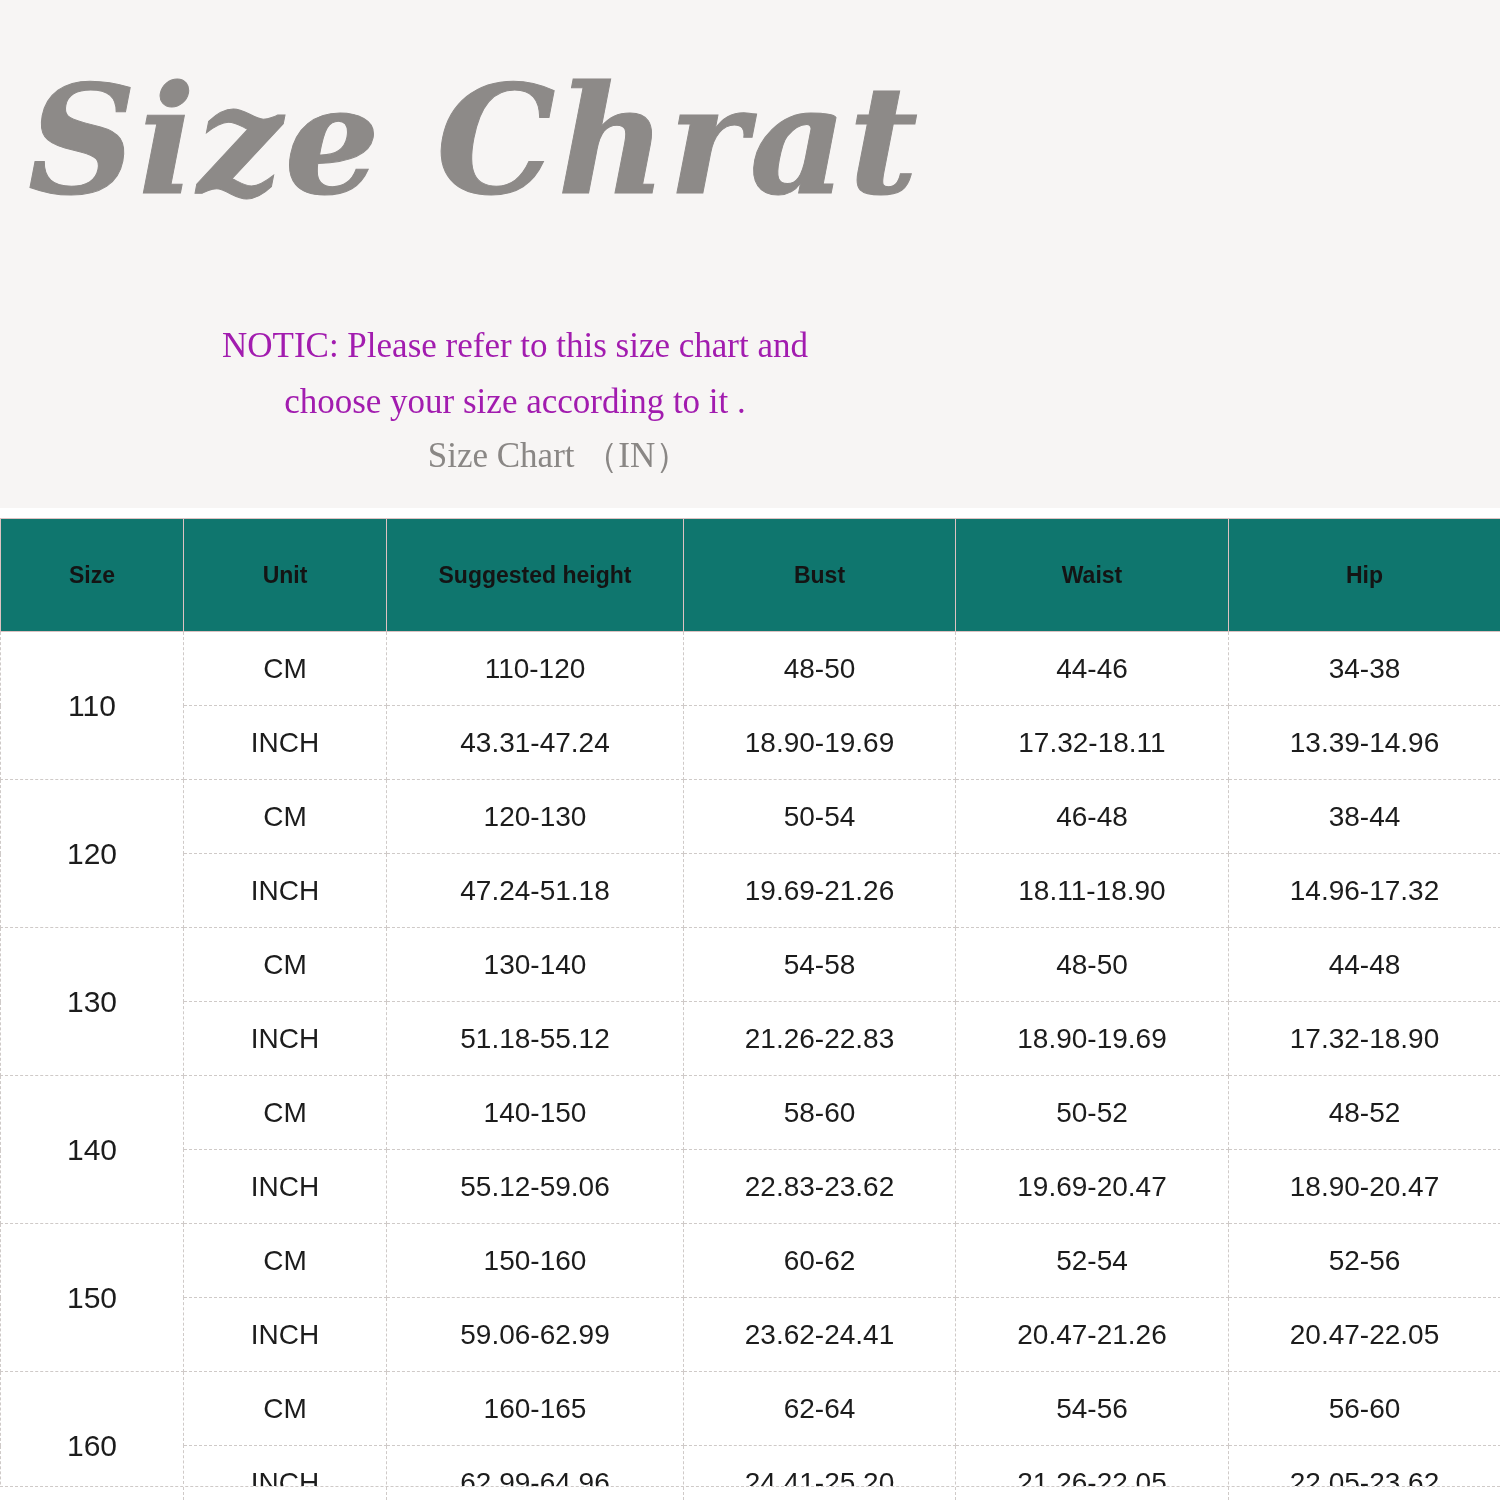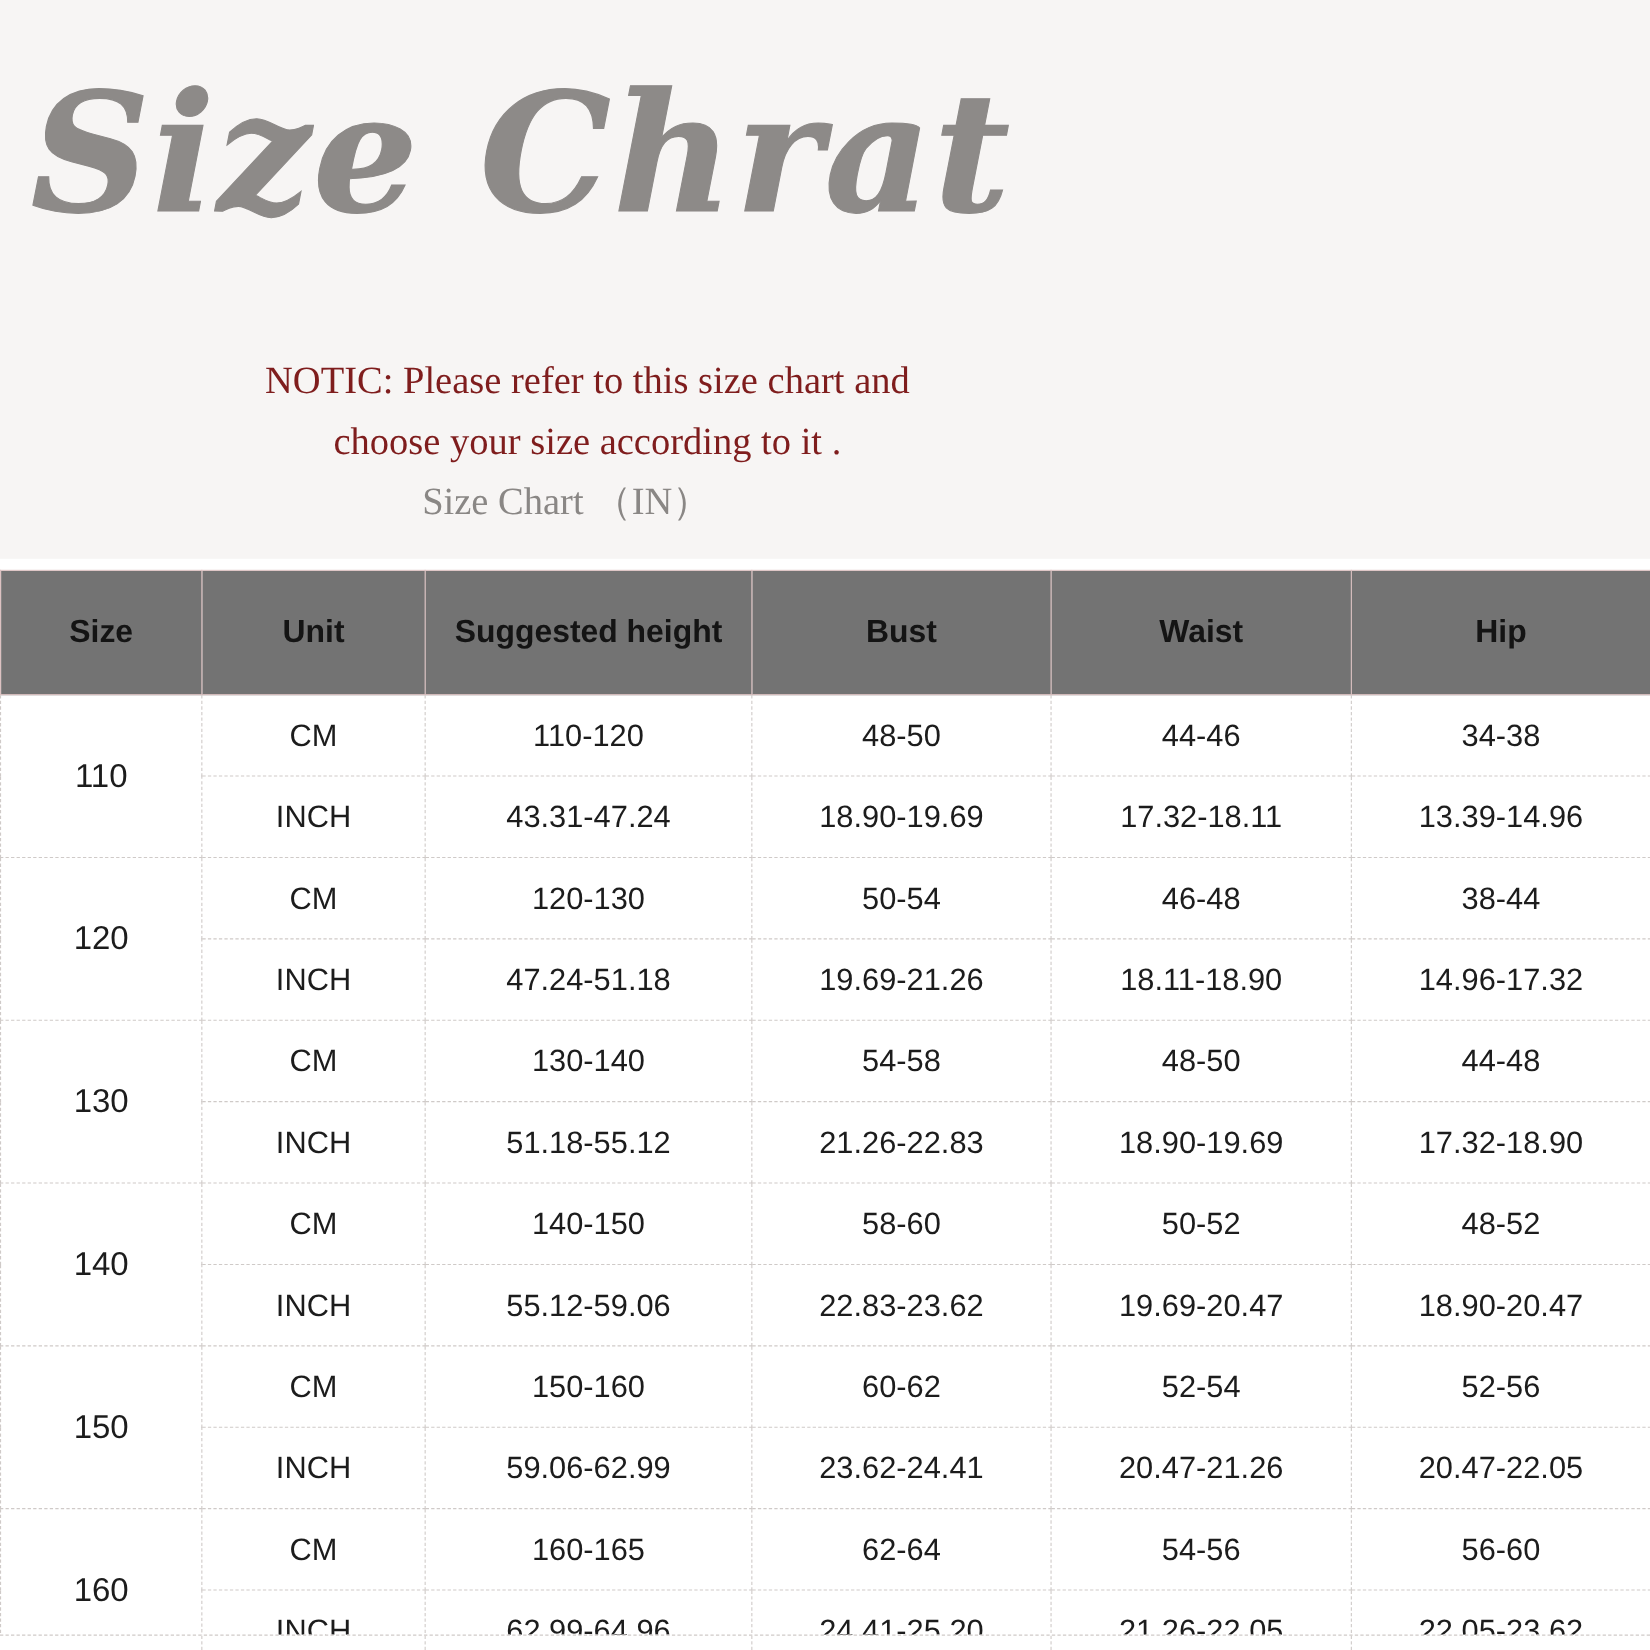--- a/index.html
+++ b/index.html
@@ -48,38 +48,38 @@
 
   .notice {
     position: absolute;
     left: 0;
     top: 318px;
     width: 1030px;
     text-align: center;
     font-family: "Liberation Serif", serif;
     font-size: 35px;
     line-height: 56px;
-    color: #7f1d1d;
-    padding-left: 19px;
+    color: #a21caf;
   }
 
   .notice .line2 {
     display: block;
     text-align: center;
   }
 
   .subtitle {
     position: absolute;
     left: 0;
     top: 432px;
     width: 1030px;
     text-align: center;
     font-family: "Liberation Serif", serif;
     font-size: 35px;
     color: #8a8785;
+    padding-left: 44px;
   }
 
   
   table.size-table {
     position: absolute;
     left: 0;
     top: 518px;
     width: 1500px;
     border-collapse: collapse;
     table-layout: fixed;
@@ -87,24 +87,24 @@
 
   table.size-table th,
   table.size-table td {
     border: 1px dashed #cfcac8;
     text-align: center;
     vertical-align: middle;
     color: #1c1c1c;
   }
 
   table.size-table thead th {
-    background: #737373;
+    background: #0f766e;
     border: 1px solid #ddc2c2;
     height: 110px;
-    font-size: 29px;
+    font-size: 23px;
     font-weight: bold;
     color: #141414;
   }
 
   .col-size   { width: 183px; }
   .col-unit   { width: 203px; }
   .col-height { width: 297px; }
   .col-bust   { width: 272px; }
   .col-waist  { width: 273px; }
   .col-hip    { width: 272px; }

